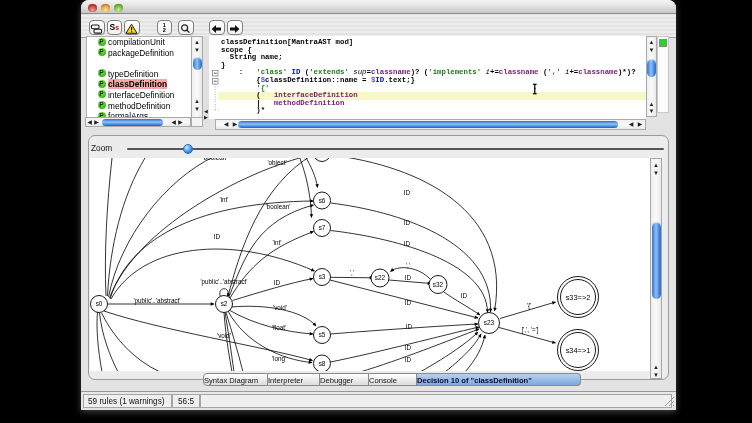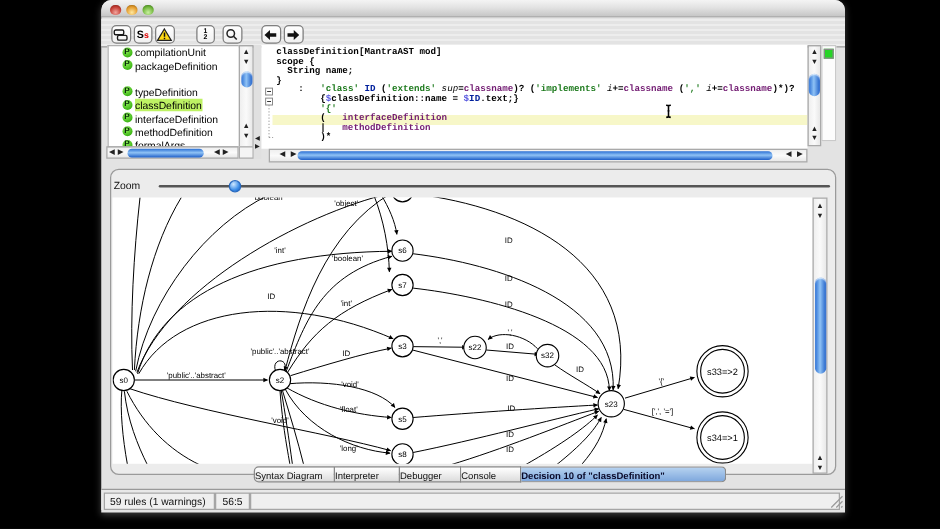--- a/index.html
+++ b/index.html
@@ -83,21 +83,21 @@
     <div class="trow" style="top:9.98px;">
           <span class="ic">P</span>
           <span class="tx">packageDefinition</span>
         </div>
     <div class="trow" style="top:31.08px;">
           <span class="ic">P</span>
           <span class="tx">typeDefinition</span>
         </div>
     <div class="trow" style="top:41.63px;">
           <span class="ic">P</span>
-          <span class="tx" style="background:#bef264;">classDefinition</span>
+          <span class="tx" style="background:#fca5a5;font-weight:bold;">classDefinition</span>
         </div>
     <div class="trow" style="top:52.18px;">
           <span class="ic">P</span>
           <span class="tx">interfaceDefinition</span>
         </div>
     <div class="trow" style="top:62.73px;">
           <span class="ic">P</span>
           <span class="tx">methodDefinition</span>
         </div>
     <div class="trow" style="top:73.28px;">

